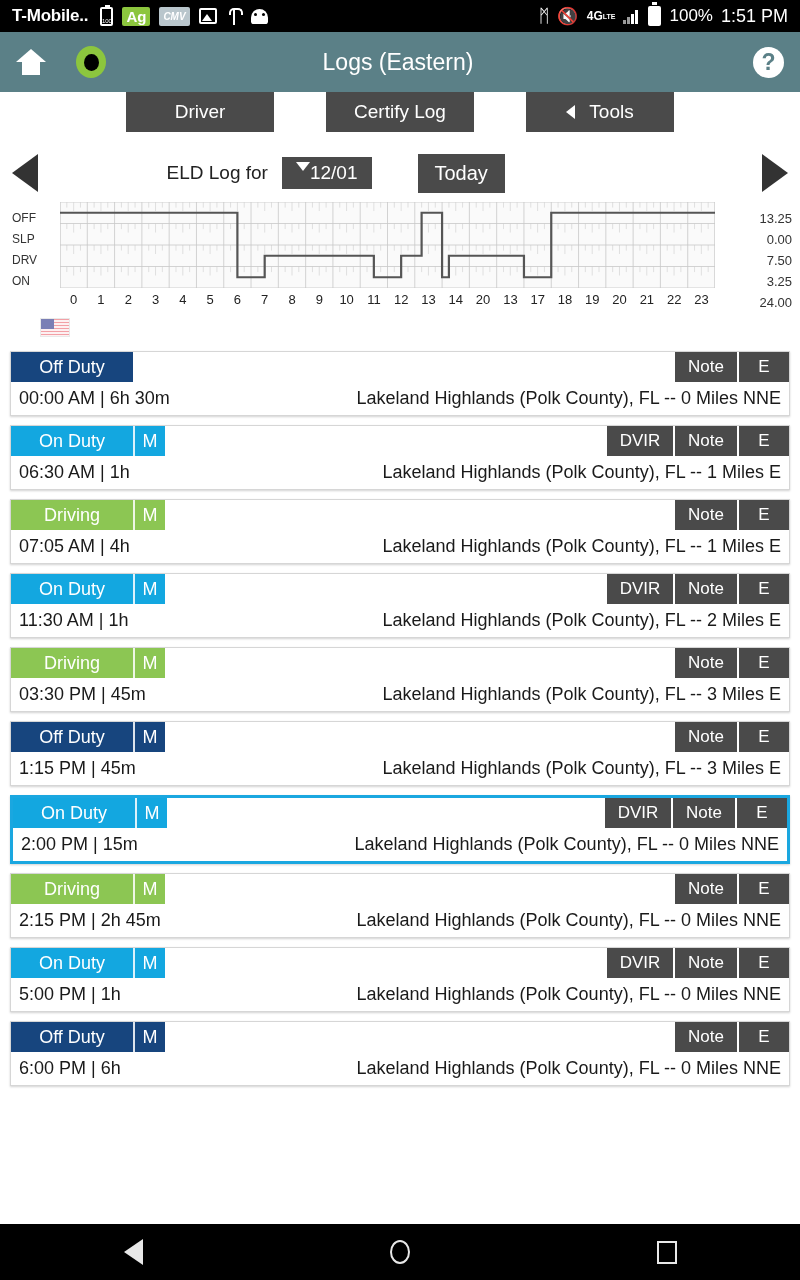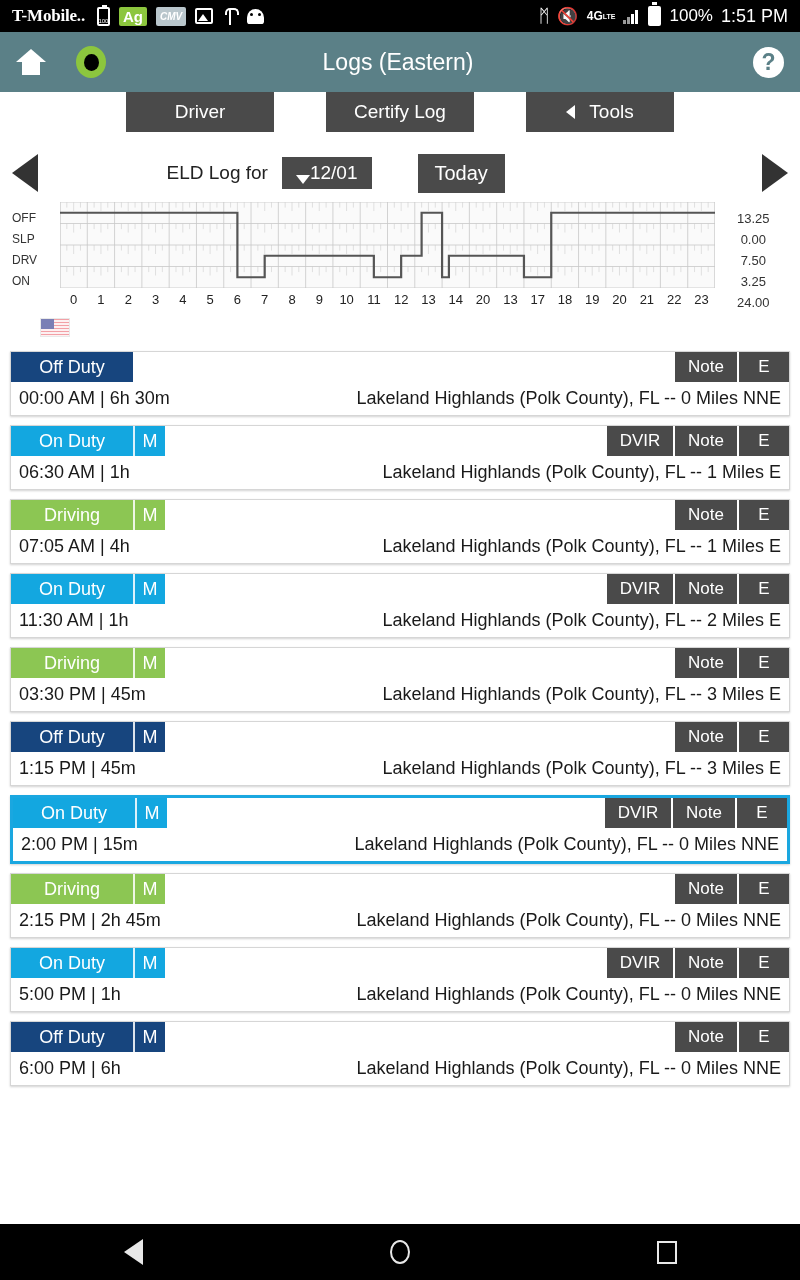--- a/index.html
+++ b/index.html
@@ -9,21 +9,21 @@
     font-family: "Liberation Sans", sans-serif;
     overflow: hidden;
   }
 
   
   .status-bar {
     height: 32px; background: #000000;
     display: flex; align-items: center;
     padding: 0 12px; color: #ffffff;
   }
-  .status-carrier { font-size: 17px; font-weight: bold; letter-spacing: -.2px; font-family: Liberation Serif, serif; }
+  .status-carrier { font-size: 17px; font-weight: bold; letter-spacing: -.2px; }
   .status-left-icons { display: flex; align-items: center; gap: 9px; margin-left: 12px; }
   .status-right { margin-left: auto; display: flex; align-items: center; gap: 8px; }
   .sbi { display: inline-flex; align-items: center; justify-content: center; }
   .ico-batt-sm { width: 13px; height: 19px; border: 2px solid #fff; border-radius: 2px; position: relative; font-size: 6px; color:#fff; display:flex; align-items:flex-end; justify-content:center; }
   .ico-batt-sm:before { content:""; position:absolute; top:-4px; left:3px; width:5px; height:3px; background:#fff; }
   .ico-ag { background: #8cc63e; color: #fff; font-size: 15px; font-weight: bold; padding: 1px 4px; border-radius: 2px; line-height: 17px; }
   .ico-cmv { background: #b9c6cc; color: #fff; font-size: 10px; font-style: italic; font-weight: bold; padding: 3px 4px; border-radius: 2px; line-height: 13px; }
   .ico-pic { width: 18px; height: 16px; border: 2px solid #fff; border-radius: 2px; position: relative; }
   .ico-pic:after { content:""; position:absolute; bottom:1px; left:1px; width:0; height:0; border-left:5px solid transparent; border-right:5px solid transparent; border-bottom:7px solid #fff; }
   .ico-usb { width: 16px; height: 19px; position: relative; }
@@ -92,34 +92,34 @@
 
   
   .date-nav { height: 58px; display: flex; align-items: center; padding: 0 12px; background: #fff; }
   .nav-arrow { width: 0; height: 0; cursor: pointer; }
   .nav-arrow.left { border-top: 19px solid transparent; border-bottom: 19px solid transparent; border-right: 26px solid #333; }
   .nav-arrow.right { border-top: 19px solid transparent; border-bottom: 19px solid transparent; border-left: 26px solid #333; margin-left: auto; }
   .date-center { display: flex; align-items: center; gap: 14px; margin-left: auto; }
   .eld-label { font-size: 19px; color: #222; }
   .date-select {
     background: #4a4a4a; color: #fff; font-size: 19px;
-    padding: 5px 14px; display: flex; align-items: flex-end; cursor: pointer;
+    padding: 5px 14px; display: flex; align-items: flex-start; cursor: pointer;
   }
   .date-caret { width: 0; height: 0; border-left: 7px solid transparent; border-right: 7px solid transparent; border-top: 9px solid #fff; }
   .today-btn {
     background: #4a4a4a; color: #fff; font-size: 20px; border: none;
     padding: 8px 17px; margin-left: 46px; margin-right: auto; cursor: pointer; font-family: inherit;
   }
 
   
   .graph-wrap { display: flex; padding: 0 8px; align-items: flex-start; height: 90px; }
   .graph-ylabels { width: 52px; font-size: 12px; color: #333; padding-top: 6px; }
   .graph-ylabels div { height: 21px; line-height: 21px; padding-left: 4px; }
   .graph-svg-box { flex: 0 0 655px; }
-  .graph-totals { width: 78px; font-size: 13px; color: #333; text-align: center; padding-top: 6px; }
+  .graph-totals { width: 78px; font-size: 13px; color: #333; text-align: right; padding-top: 6px; }
   .graph-totals div { height: 21px; line-height: 21px; }
   .hours-axis { display: flex; padding-left: 60px; padding-right: 85px; }
   .hours-axis span { flex: 1; text-align: center; font-size: 13px; color: #222; }
 
   
   .flag-row { display: flex; align-items: center; padding: 6px 14px 10px 40px; height: 44px; }
   .flag {
     width: 30px; height: 19px; position: relative; overflow: hidden;
     background: repeating-linear-gradient(to bottom, #f2a0a6 0 1.46px, #fdf0f1 1.46px 2.92px);
     border: 1px solid #e9e9e9;

